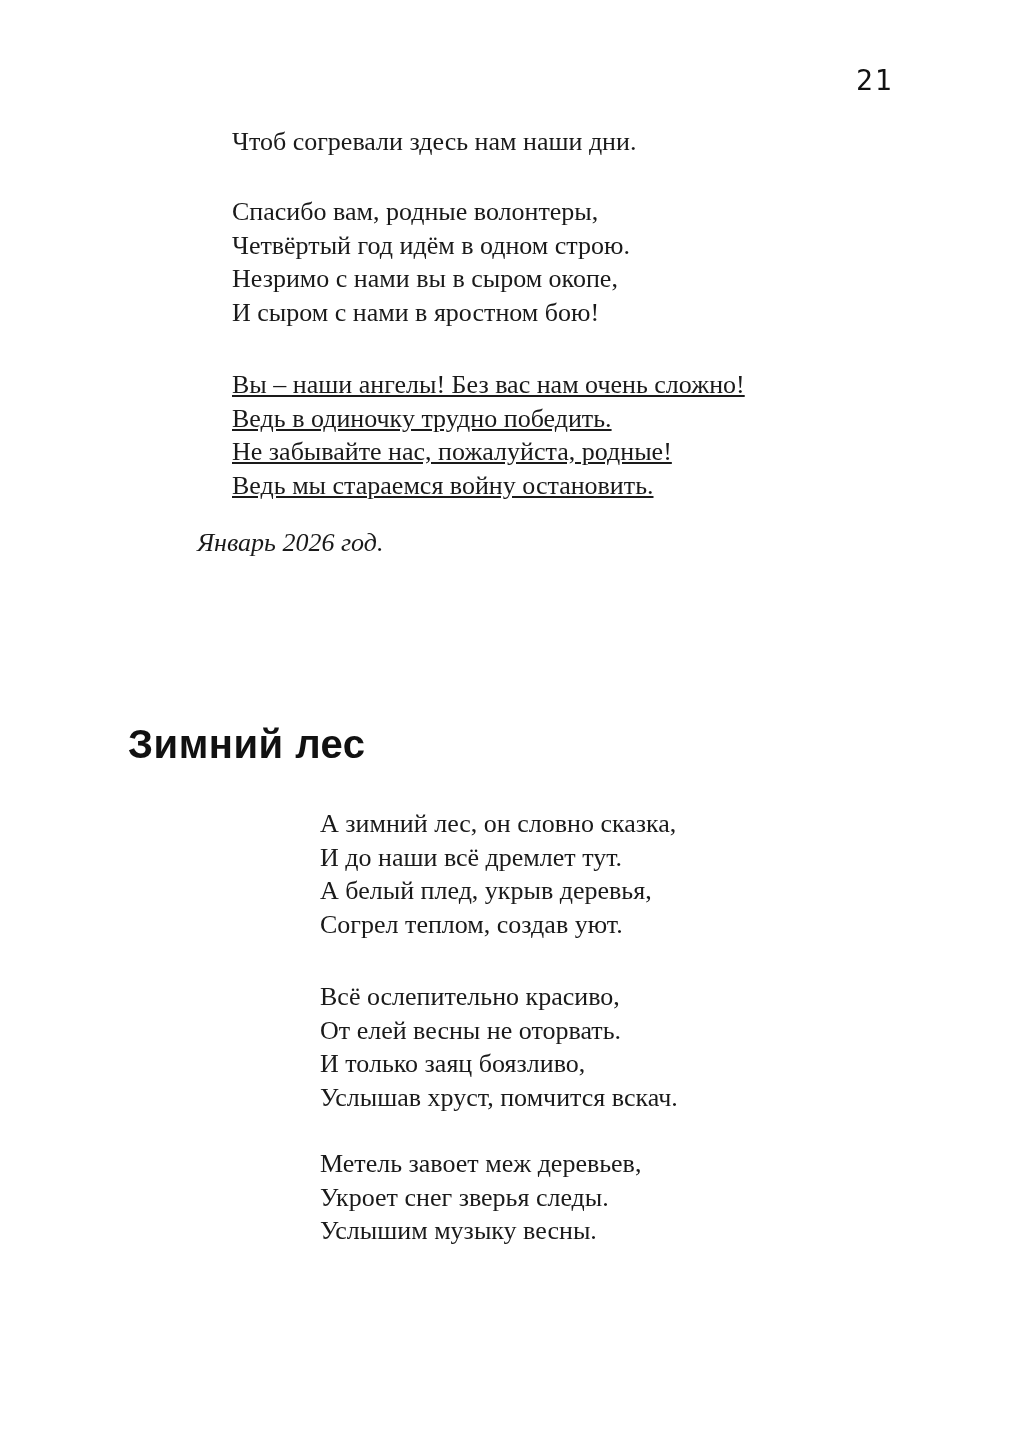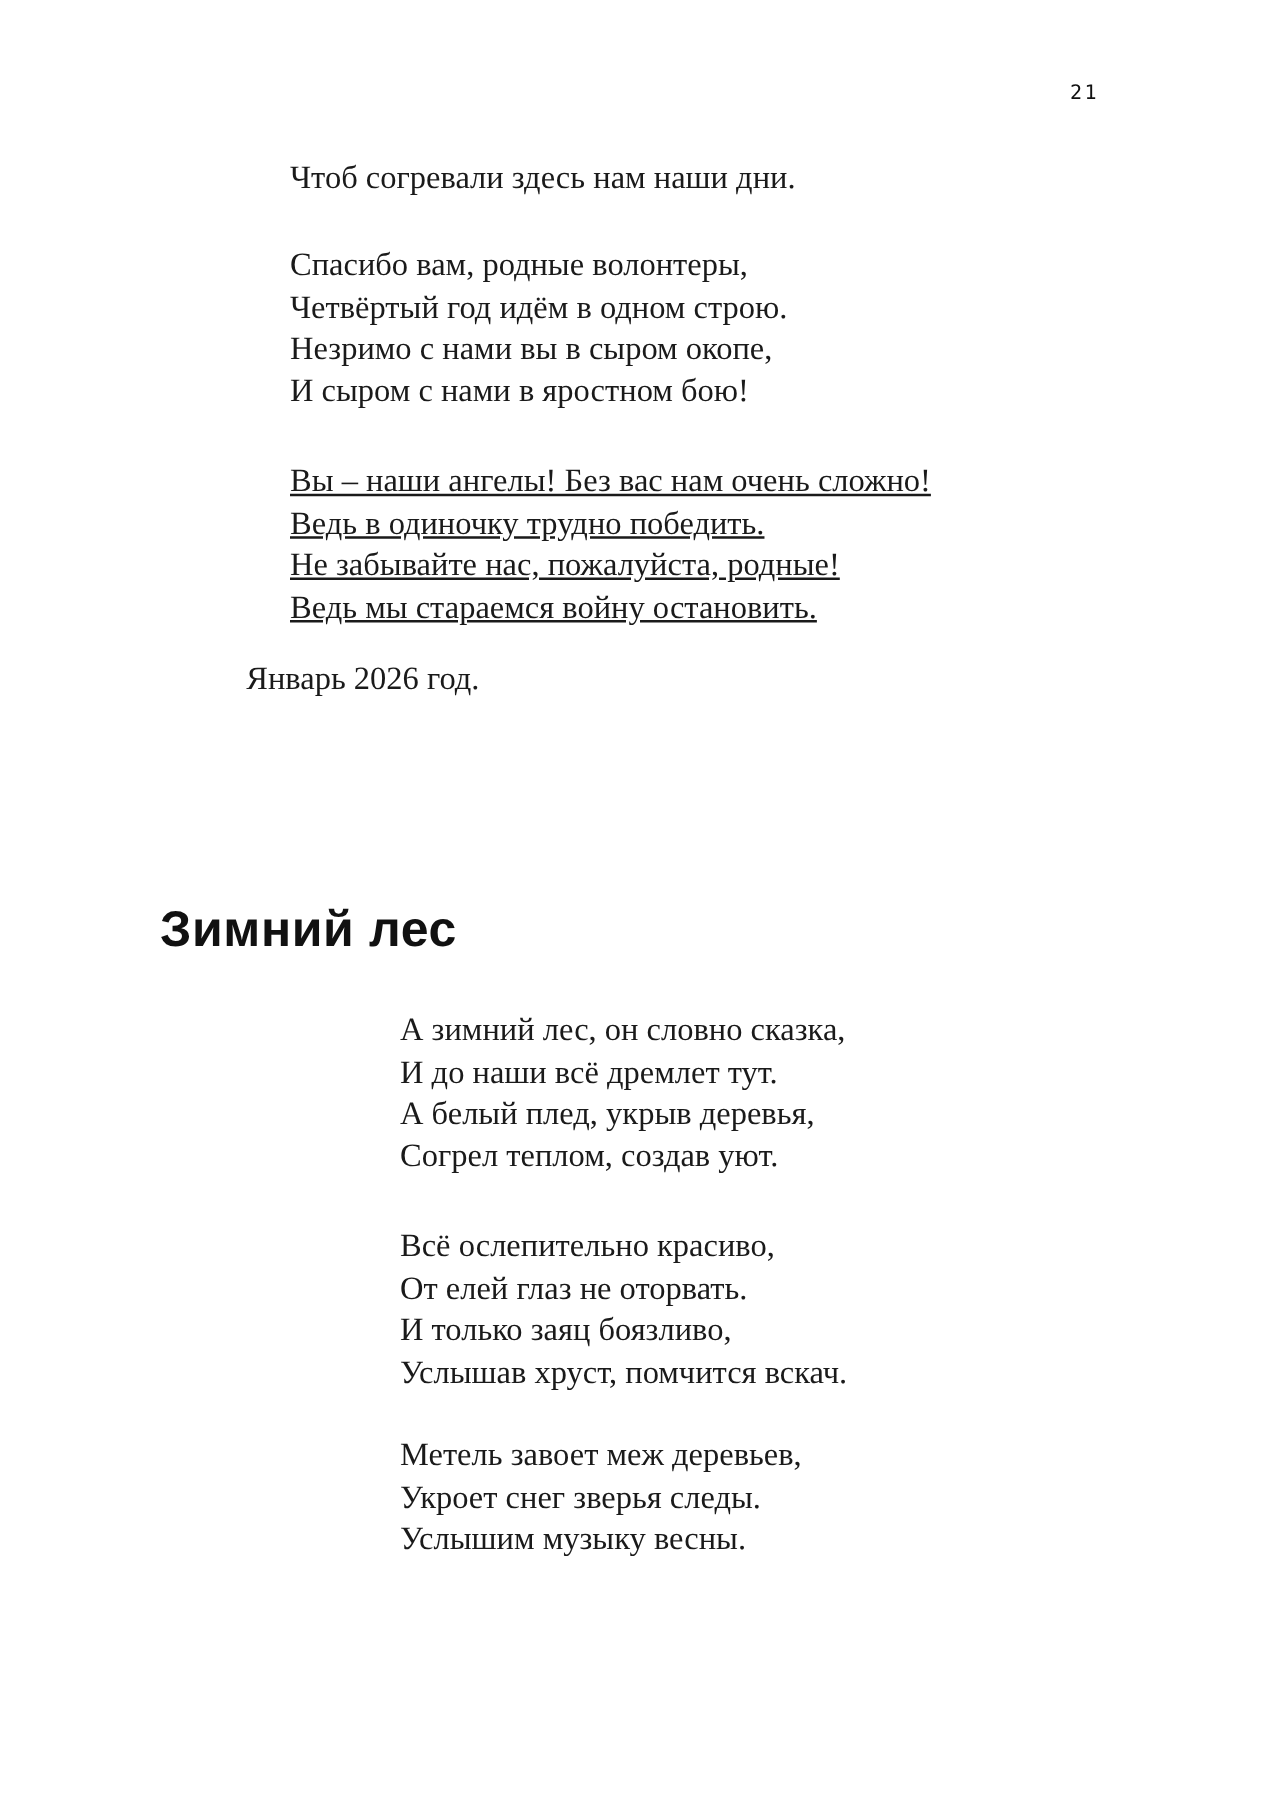--- a/index.html
+++ b/index.html
@@ -11,39 +11,40 @@
     font-family: "Liberation Serif", serif;
     color: #1a1a1a;
     overflow: hidden;
     margin: 0 auto;
   }
   .page-number {
     position: absolute;
     left: 856px;
     top: 64px;
     font-family: "DejaVu Sans Mono", monospace;
-    font-size: 16px;
+    font-size: 28px;
     letter-spacing: 2px;
     color: #111111;
   }
   .verse {
     position: absolute;
     font-size: 26px;
     line-height: 33.5px;
     white-space: nowrap;
   }
   .verse .line { white-space: nowrap; }
   .opening-line { left: 232px; top: 125px; }
   .stanza-1a   { left: 232px; top: 195px; }
   .stanza-1b   { left: 232px; top: 368px; text-decoration: underline; }
   .date-line {
     position: absolute;
     left: 197px;
     top: 528px;
     font-size: 26px;
+    font-style: italic;
     white-space: nowrap;
   }
   .poem2-title {
     position: absolute;
     left: 128px;
     top: 722px;
     margin: 0;
     font-family: "Liberation Sans", sans-serif;
     font-weight: bold;
     font-size: 40px;
@@ -87,21 +88,21 @@
 
   <div class="verse stanza-2a">
     <div class="line">А зимний лес, он словно сказка,</div>
     <div class="line">И до наши всё дремлет тут.</div>
     <div class="line">А белый плед, укрыв деревья,</div>
     <div class="line">Согрел теплом, создав уют.</div>
   </div>
 
   <div class="verse stanza-2b">
     <div class="line">Всё ослепительно красиво,</div>
-    <div class="line">От елей глаз не оторвать.</div>
+    <div class="line">От елей весны не оторвать.</div>
     <div class="line">И только заяц боязливо,</div>
     <div class="line">Услышав хруст, помчится вскач.</div>
   </div>
 
   <div class="verse stanza-2c">
     <div class="line">Метель завоет меж деревьев,</div>
     <div class="line">Укроет снег зверья следы.</div>
     <div class="line">Услышим музыку весны.</div>
   </div>
 

